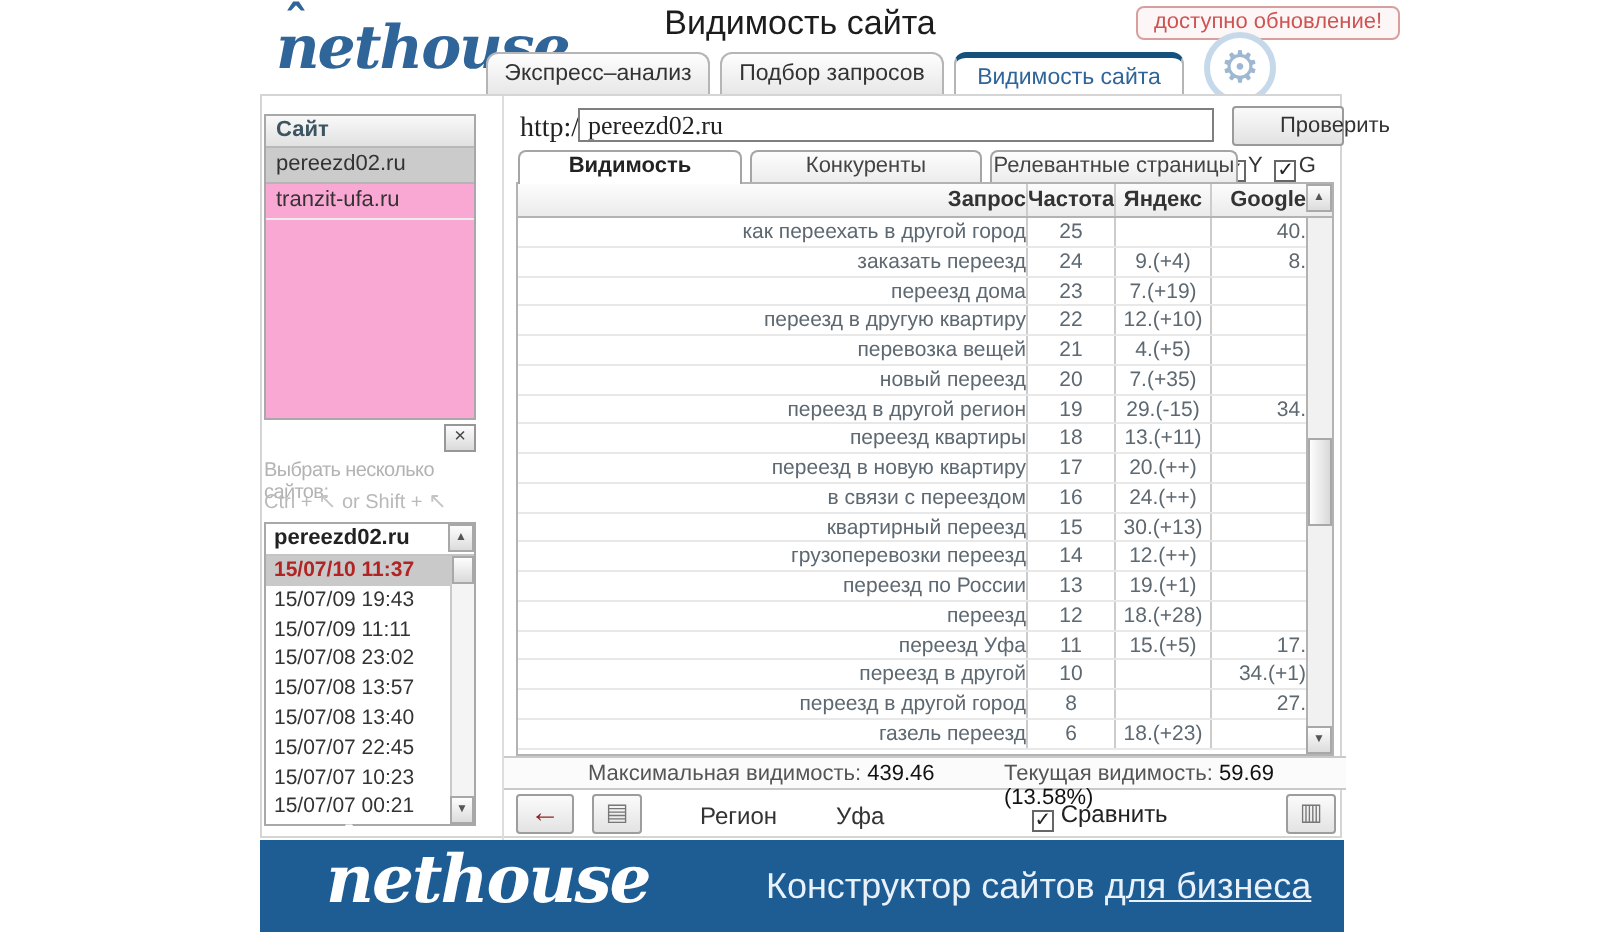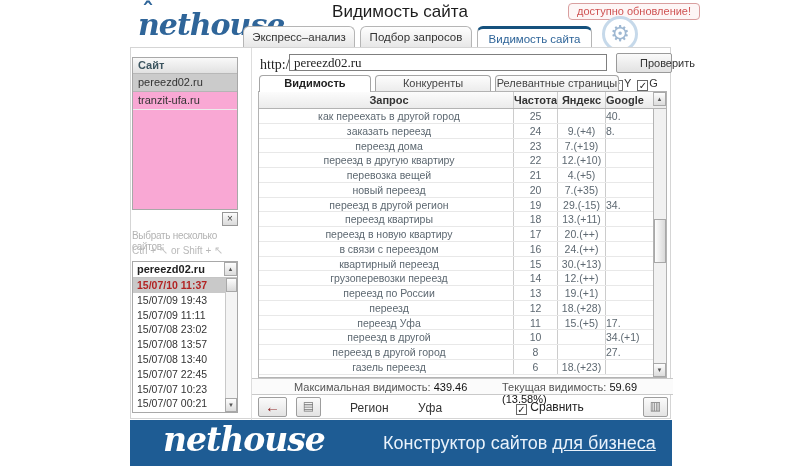--- a/index.html
+++ b/index.html
@@ -70,24 +70,24 @@
   .engines { position:absolute; left:360px; top:29px; font-size:11px; color:#333; }
   .cb { display:inline-block; width:11px; height:11px; border:1px solid #666; background:#fff; font-size:10px;
         line-height:9px; text-align:center; vertical-align:-2px; cursor:pointer; color:#222; }
   .cb-label { margin:0 6px 0 1px; }
 
   
   .qtable { position:absolute; left:6px; top:43px; width:409px; height:287px; border:1px solid #b3b3b3; background:#fff; }
   .thead { display:flex; height:17px; background:linear-gradient(#fcfcfc,#ebebeb); border-bottom:1px solid #b3b3b3;
            font-weight:bold; font-size:11px; color:#333; }
   .tcell { line-height:16px; overflow:hidden; white-space:nowrap; }
-  .c0 { flex:1; text-align:center; padding-left:6px; }
+  .c0 { flex:1; text-align:right; padding-left:6px; }
   .c1 { width:44px; text-align:center; border-left:1px solid #ccc; }
   .c2 { width:48px; text-align:center; border-left:1px solid #ccc; }
-  .c3 { width:48px; text-align:left; border-left:1px solid #ccc; }
+  .c3 { width:48px; text-align:right; border-left:1px solid #ccc; }
   .th-sb { width:13px; border-left:1px solid #b3b3b3; }
   .tbody-wrap { display:flex; height:268px; overflow:hidden; }
   .tbody { flex:1; overflow:hidden; }
   .trow { display:flex; height:14.75px; font-size:10.5px; color:#5d6871; border-bottom:1px solid #e8e8e8; cursor:pointer; }
   .trow .tcell { line-height:14px; }
   .table-sb { width:13px; border-left:1px solid #b3b3b3; background:#f1f1f1; position:relative; }
   .table-sb .sb-thumb2 { position:absolute; left:0; top:110px; width:12px; height:44px;
                          background:linear-gradient(90deg,#fdfdfd,#d9d9d9); border:1px solid #a8a8a8; cursor:pointer; }
   .table-sb .sb-btn.down2 { position:absolute; left:-1px; bottom:0; width:13px; }
 

